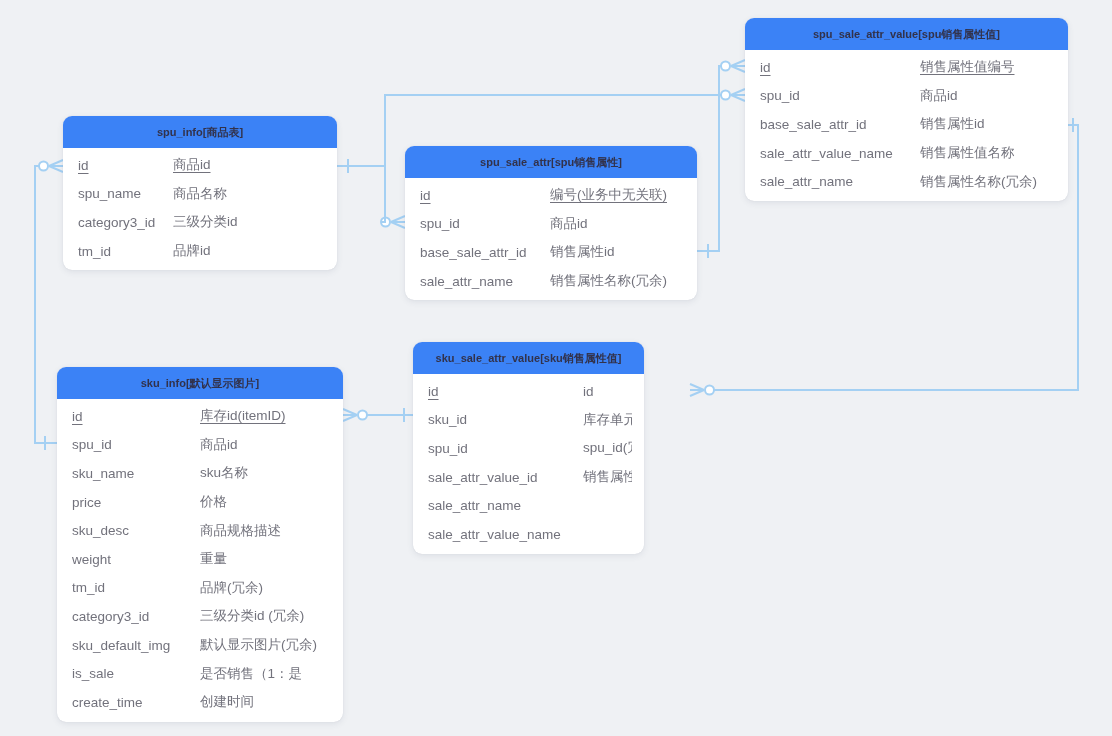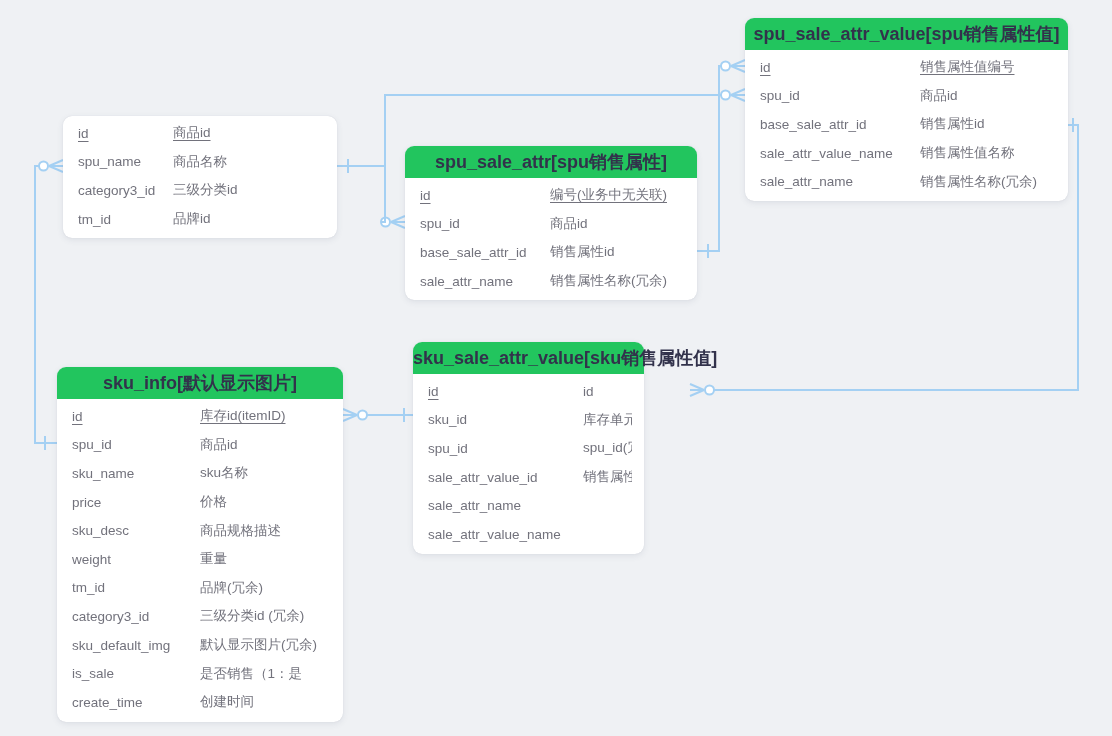--- a/index.html
+++ b/index.html
@@ -17,24 +17,24 @@
   #rel-layer{position:absolute;left:0;top:0;}
   .tbl{
     position:absolute;
     background:#ffffff;
     border-radius:9px;
     box-shadow:0 2px 6px rgba(70,80,110,.10),0 0 1px rgba(70,80,110,.18);
   }
   .tbl-h{
     height:32px;line-height:32px;
     text-align:center;
-    background:#22c55e;
+    background:#3b82f6;
     border-radius:9px 9px 0 0;
     font-weight:bold;
-    font-size:18px;
+    font-size:11px;
     color:#32324b;
     cursor:move;
     white-space:nowrap;
   }
   .tbl-b{padding:3px 0 5px 0;}
   .row{
     display:flex;align-items:center;
     height:28.6px;
     padding:0 12px 0 15px;
     font-size:13.5px;
@@ -69,20 +69,21 @@
       <circle cx="362.5" cy="415" r="4.5" fill="#ffffff" stroke="#a4d0f3" stroke-width="2"></circle>
       <path d="M413 415L367 415" stroke="#a4d0f3" stroke-width="2" fill="none"></path>
       <path d="M404 408V422" stroke="#a4d0f3" stroke-width="2"></path>
       <path d="M704 390L690 384M704 390L690 390M704 390L690 396" stroke="#a4d0f3" stroke-width="2" fill="none"></path>
       <circle cx="709.5" cy="390" r="4.5" fill="#ffffff" stroke="#a4d0f3" stroke-width="2"></circle>
       <path d="M714 390L1078 390L1078 125L1068 125" stroke="#a4d0f3" stroke-width="2" fill="none"></path>
       <path d="M1073 118V132" stroke="#a4d0f3" stroke-width="2"></path>
     </svg>
   <div id="tables-layer">
       <div class="tbl" style="left: 63px; top: 116px; width: 274px;">
+        <div class="tbl-h">spu_info[商品表]</div>
         <div class="tbl-b">
           <div class="row pk">
             <span class="fn" style="width: 95px;">id</span>
             <span class="fc">商品id</span>
           </div>
           <div class="row">
             <span class="fn" style="width: 95px;">spu_name</span>
             <span class="fc">商品名称</span>
           </div>
           <div class="row">

